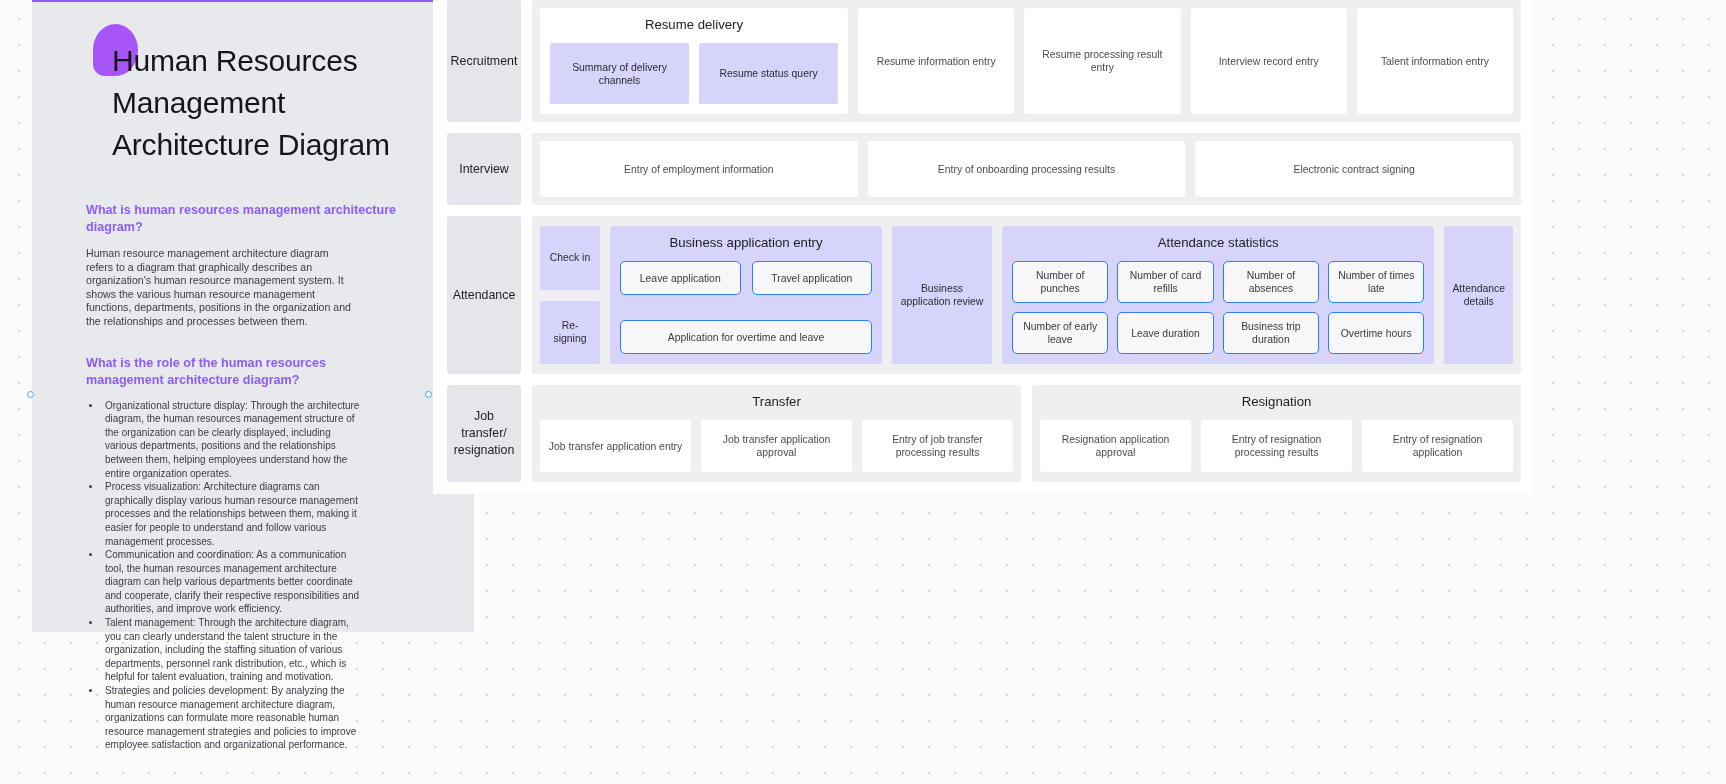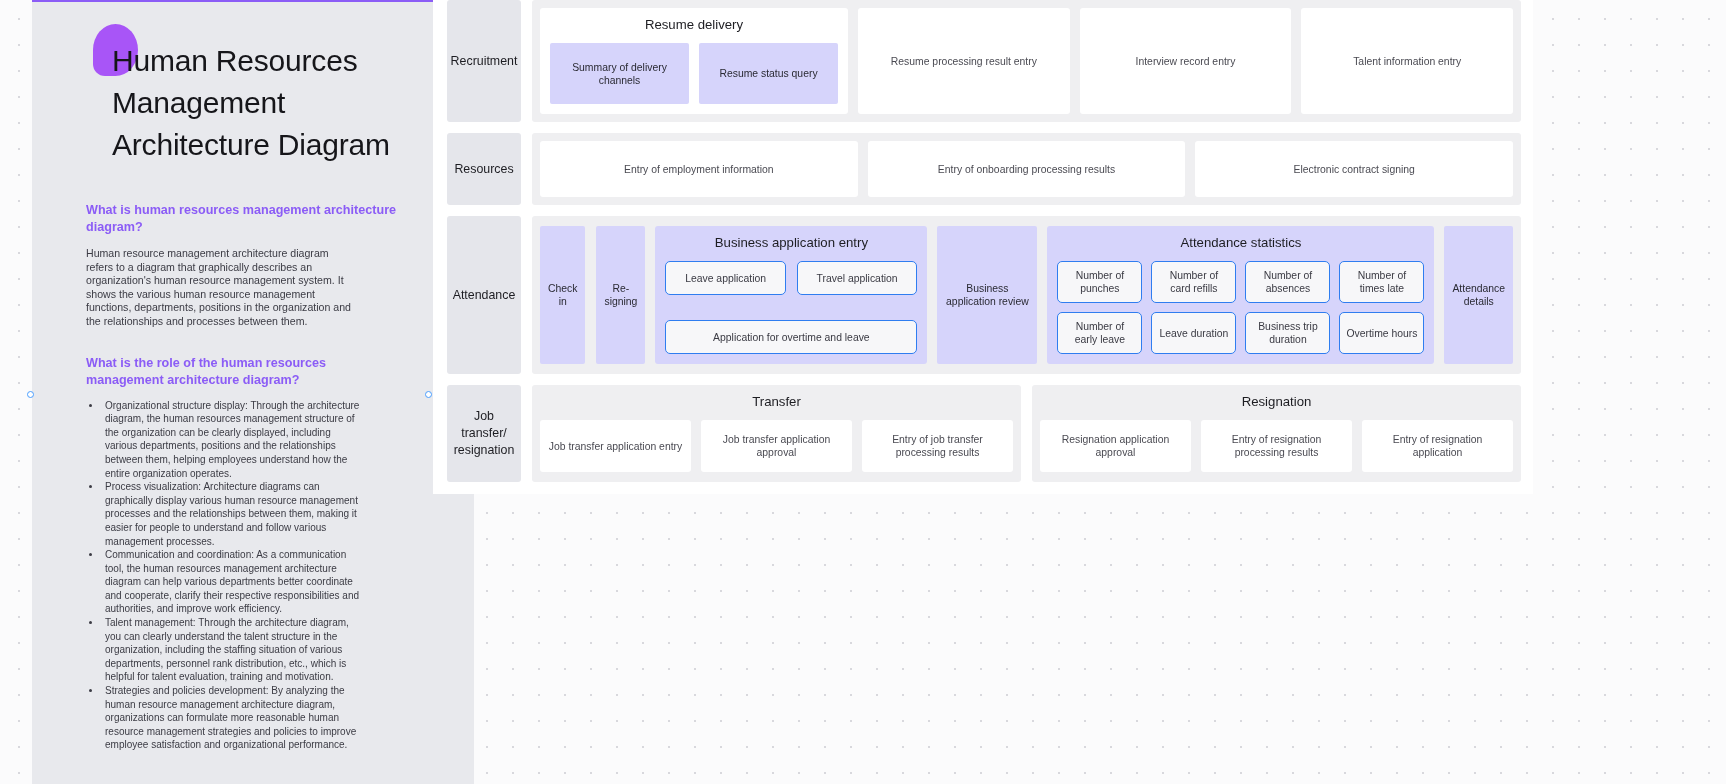--- a/index.html
+++ b/index.html
@@ -15,21 +15,21 @@
     background-color: #fbfbfc;
     background-image:
       radial-gradient(circle, #d8d8dd 1.1px, transparent 1.2px);
     background-size: 26px 26px;
     background-position: 6px 6px;
   }
 
   
   #info-panel {
     position: absolute;
-    left: 32px; top: 0; width: 442px; height: 784px;
+    left: 32px; top: 0; width: 442px; height: 632px;
     background: #e8e9ed;
     border-top: 2px solid #8b5cf6;
     padding: 34px 40px 0 52px;
   }
   #title-blob {
     position: absolute;
     left: 61px; top: 22px;
     width: 45px; height: 52px;
     background: #a855f7;
     border-radius: 50% 50% 50% 12px / 50% 50% 50% 12px;
@@ -197,21 +197,21 @@
   #resume-delivery-group .group-row > div { flex: 1 1 0; min-height: 44px; }
   #row-recruitment .card { flex: 1 1 0; min-height: 106px; }
 
   
   #row-onboarding .row-body { padding: 8px; }
   #row-onboarding .card { flex: 1 1 0; min-height: 56px; }
 
   
   #row-attendance .row-body { padding: 10px 8px; align-items: stretch; }
   #attendance-left-chips {
-    display: flex; flex-direction: row; gap: 11px;
+    display: flex; flex-direction: column; gap: 11px;
     flex: 0 0 60px;
   }
   #attendance-left-chips > div { flex: 1 1 0; }
   #business-app-group { flex: 0 0 272px; }
   #business-app-group .app-row-1 { display: flex; gap: 11px; flex: 1 1 0; }
   #business-app-group .app-row-1 > div { flex: 1 1 0; }
   #business-app-group .app-row-2 { display: flex; margin-top: 25px; flex: 1 1 0; }
   #business-app-group .app-row-2 > div { flex: 1 1 auto; }
   #business-review-chip { flex: 0 0 100px; }
   #attendance-stats-group { flex: 1 1 auto; }
@@ -260,28 +260,29 @@
       <div class="row-body">
 
         <div class="group-white" id="resume-delivery-group">
           <div class="group-title">Resume delivery</div>
           <div class="group-row">
             <div class="chip-lav">Summary of delivery channels</div>
             <div class="chip-lav">Resume status query</div>
           </div>
         </div>
 
+        <div class="card">Resume information entry</div>
         <div class="card">Resume processing result entry</div>
         <div class="card">Interview record entry</div>
         <div class="card">Talent information entry</div>
       </div>
     </div>
 
     <div class="row" id="row-onboarding">
-      <div class="row-label">Resources</div>
+      <div class="row-label">Interview</div>
       <div class="row-body">
         <div class="card">Entry of employment information</div>
         <div class="card">Entry of onboarding processing results</div>
         <div class="card">Electronic contract signing</div>
       </div>
     </div>
 
     <div class="row" id="row-attendance">
       <div class="row-label">Attendance</div>
       <div class="row-body">

